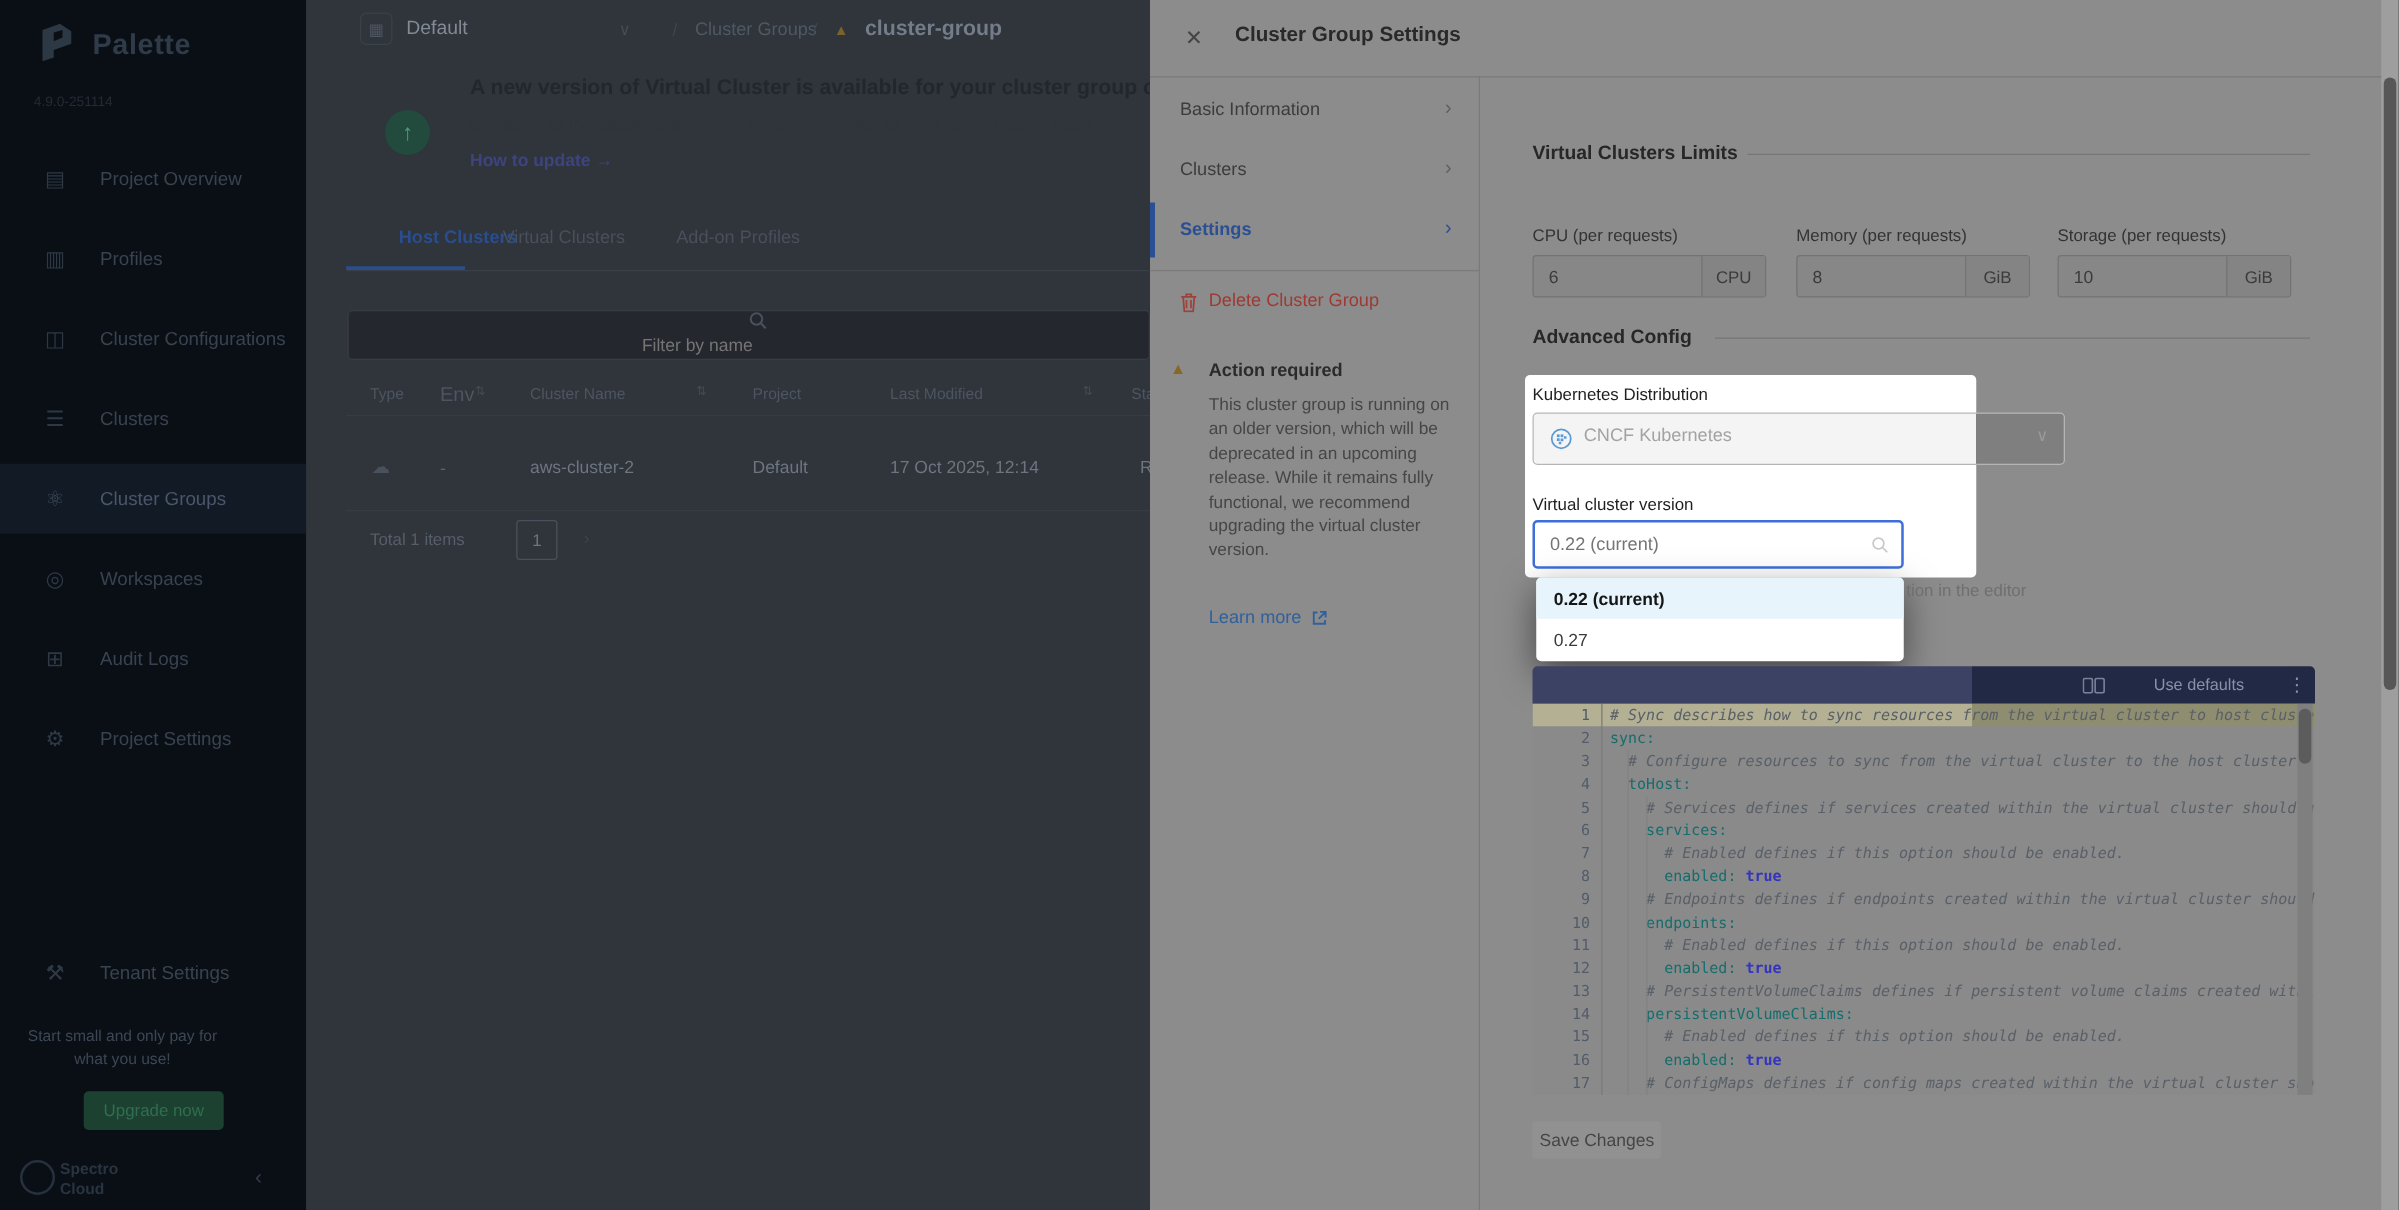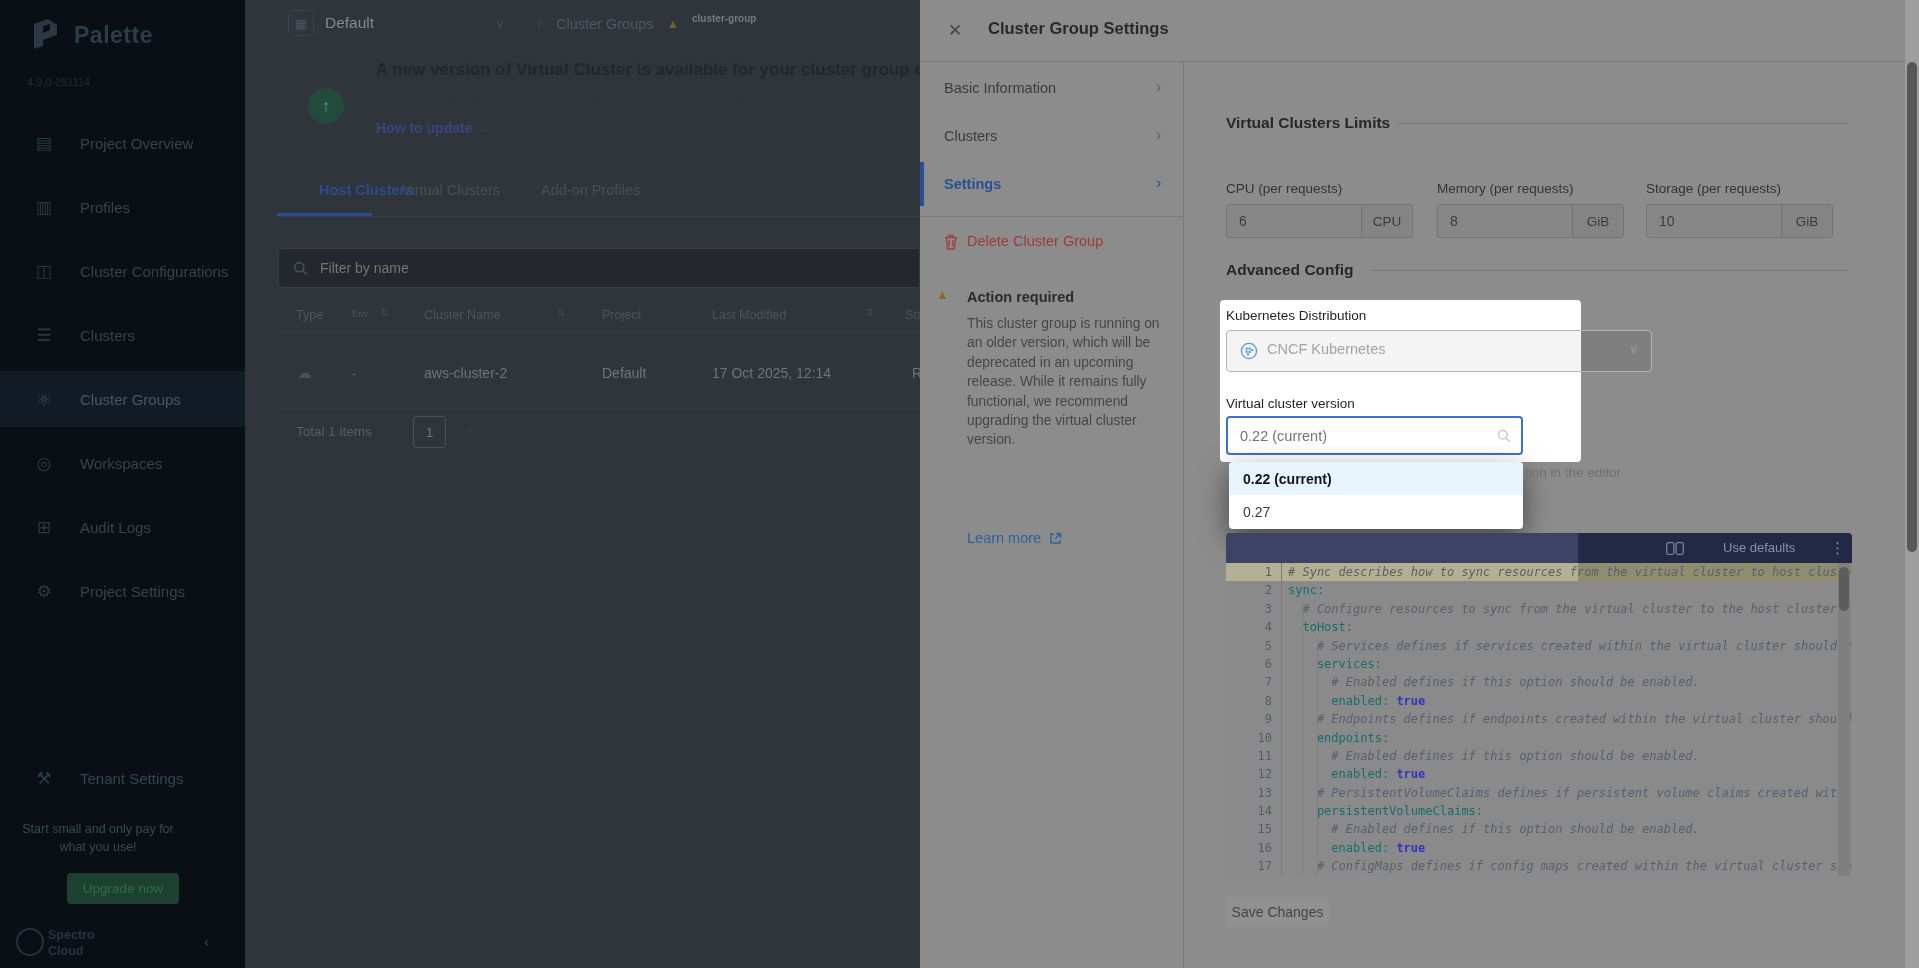--- a/index.html
+++ b/index.html
@@ -100,49 +100,49 @@
   <div id="main" class="ab">
 
     <span class="ab" style="left:43px;top:10px;width:24px;height:24px;border:1px solid #3a414a;border-radius:5px;
               color:#4d5560;font-size:13px;display:flex;align-items:center;justify-content:center;">▦</span>
     <div class="ab" style="left:80px;top:14px;font-size:15.5px;color:#828a96;">Default</div>
     <div class="ab" style="left:250px;top:16px;font-size:13px;color:#454c57;">∨</div>
     <div class="ab" style="left:293px;top:16px;font-size:14px;color:#3f4650;">/</div>
     <div class="ab" style="left:311px;top:16px;font-size:14.5px;color:#4e5965;">Cluster Groups</div>
     <div class="ab" style="left:405px;top:16px;font-size:14px;color:#3f4650;">/</div>
     <div class="ab" style="left:422px;top:17px;font-size:12px;color:#79632a;">▲</div>
-    <div class="ab" style="left:447px;top:13px;font-size:10px;font-weight:bold;color:#737c88;">cluster-group</div>
+    <div class="ab" style="left:447px;top:13px;font-size:17px;font-weight:bold;color:#737c88;">cluster-group</div>
 
     <div class="ab" style="left:63px;top:88px;width:36px;height:36px;border-radius:50%;background:#224b3d;color:#4c9b80;
               font-size:18px;font-weight:bold;display:flex;align-items:center;justify-content:center;">↑</div>
     <div class="ab" style="left:131px;top:60px;font-size:17px;font-weight:bold;color:#22262e;white-space:nowrap;">A new version of Virtual Cluster is available for your cluster group c</div>
     <div class="ab" style="left:131px;top:92px;font-size:14.5px;color:#30343c;white-space:nowrap;">Updating to the latest version may require changes to your configuration code</div>
     <div class="ab" style="left:131px;top:120px;font-size:14px;font-weight:bold;color:#3d4480;">
       <span>How to update</span>
       <span>→</span>
     </div>
 
     <div class="ab" style="left:38px;top:182px;font-size:14.5px;font-weight:bold;color:#2a4d8e;margin-left:36px;">Host Clusters</div>
     <div class="ab" style="left:157px;top:182px;font-size:14.5px;color:#49505c;">Virtual Clusters</div>
     <div class="ab" style="left:296px;top:182px;font-size:14.5px;color:#49505c;">Add-on Profiles</div>
     <div class="ab" style="left:32px;top:213px;width:95px;height:3px;background:#2a4d8e;"></div>
     <div class="ab" style="left:32px;top:216px;width:643px;height:1px;background:#3a3e45;"></div>
 
-    <div class="ab" style="left:33px;top:248px;width:640px;height:38px;background:#24272d;border:1px solid #383c43;border-radius:4px;display:flex;align-items:center;">
+    <div class="ab" style="left:33px;top:248px;width:640px;height:38px;background:#24272d;border:1px solid #383c43;border-radius:4px;display:flex;align-items:center;flex-direction:column;">
       <span style="margin-left:14px;">
         <svg width="15" height="15" viewBox="0 0 15 15">
             <circle cx="6.2" cy="6.2" r="4.6" fill="none" stroke="#49515d" stroke-width="1.6"></circle>
             <line x1="9.8" y1="9.8" x2="13.6" y2="13.6" stroke="#49515d" stroke-width="1.6"></line>
           </svg>
       </span>
       <input style="margin-left: 10px; flex: 1 1 0%; background: transparent; border: none; outline: none; font: 14px &quot;Liberation Sans&quot;, sans-serif; color: rgb(109, 117, 128);" placeholder="Filter by name">
     </div>
 
     <div class="ab" style="left:51px;top:308px;font-size:12.5px;color:#4d5560;">Type</div>
-    <div class="ab" style="left:107px;top:308px;font-size:10px;color:#4d5560;font-family:Liberation Serif, serif;">Env</div>
+    <div class="ab" style="left:107px;top:308px;font-size:16px;color:#4d5560;">Env</div>
     <div class="ab" style="left:135px;top:307px;font-size:10px;color:#444b56;">⇅</div>
     <div class="ab" style="left:179px;top:308px;font-size:12.5px;color:#4d5560;">Cluster Name</div>
     <div class="ab" style="left:312px;top:307px;font-size:10px;color:#444b56;">⇅</div>
     <div class="ab" style="left:357px;top:308px;font-size:12.5px;color:#4d5560;">Project</div>
     <div class="ab" style="left:467px;top:308px;font-size:12.5px;color:#4d5560;">Last Modified</div>
     <div class="ab" style="left:621px;top:307px;font-size:10px;color:#444b56;">⇅</div>
     <div class="ab" style="left:660px;top:308px;font-size:12.5px;color:#4d5560;">Sta</div>
     <div class="ab" style="left:32px;top:332px;width:643px;height:1px;background:#383c42;"></div>
 
     <div class="ab" style="left:0;top:340px;width:675px;height:68px;">
@@ -180,21 +180,21 @@
     <div class="ab" style="left:24px;top:234px;">
       <svg width="14" height="16" viewBox="0 0 14 16">
           <path d="M1 3.5 H13 M5 3.5 V1.5 H9 V3.5 M2.5 3.5 L3.5 15 H10.5 L11.5 3.5 M5.2 6 V12.5 M8.8 6 V12.5" fill="none" stroke="#9c423b" stroke-width="1.4"></path>
         </svg>
     </div>
     <div class="ab" style="left:47px;top:233px;font-size:14.5px;color:#9c3a33;">Delete Cluster Group</div>
 
     <div class="ab" style="left:16px;top:287px;font-size:13px;color:#876827;">▲</div>
     <div class="ab" style="left:47px;top:289px;font-size:14.5px;font-weight:bold;color:#2b2b2b;">Action required</div>
     <div class="ab" style="left:47px;top:314px;width:195px;font-size:13.8px;line-height:19.4px;color:#464646;">This cluster group is running on an older version, which will be deprecated in an upcoming release. While it remains fully functional, we recommend upgrading the virtual cluster version.</div>
-    <div class="ab" style="left:47px;top:486px;font-size:14.5px;color:#32609b;display:flex;align-items:center;gap:8px;margin-top:44px;">
+    <div class="ab" style="left:47px;top:486px;font-size:14.5px;color:#32609b;display:flex;align-items:center;gap:8px;">
       <span>Learn more</span>
       <span>
         <svg width="13" height="13" viewBox="0 0 13 13">
             <path d="M5 2 H2 V11 H11 V8 M7 1.5 H11.5 V6 M11.5 1.5 L6 7" fill="none" stroke="#32609b" stroke-width="1.5"></path>
           </svg>
       </span>
     </div>
 
     <div class="ab" style="left:306px;top:114px;font-size:15.5px;font-weight:bold;color:#272727;">Virtual Clusters Limits</div>
     <div class="ab divline" style="left:478px;top:123px;width:450px;"></div>

